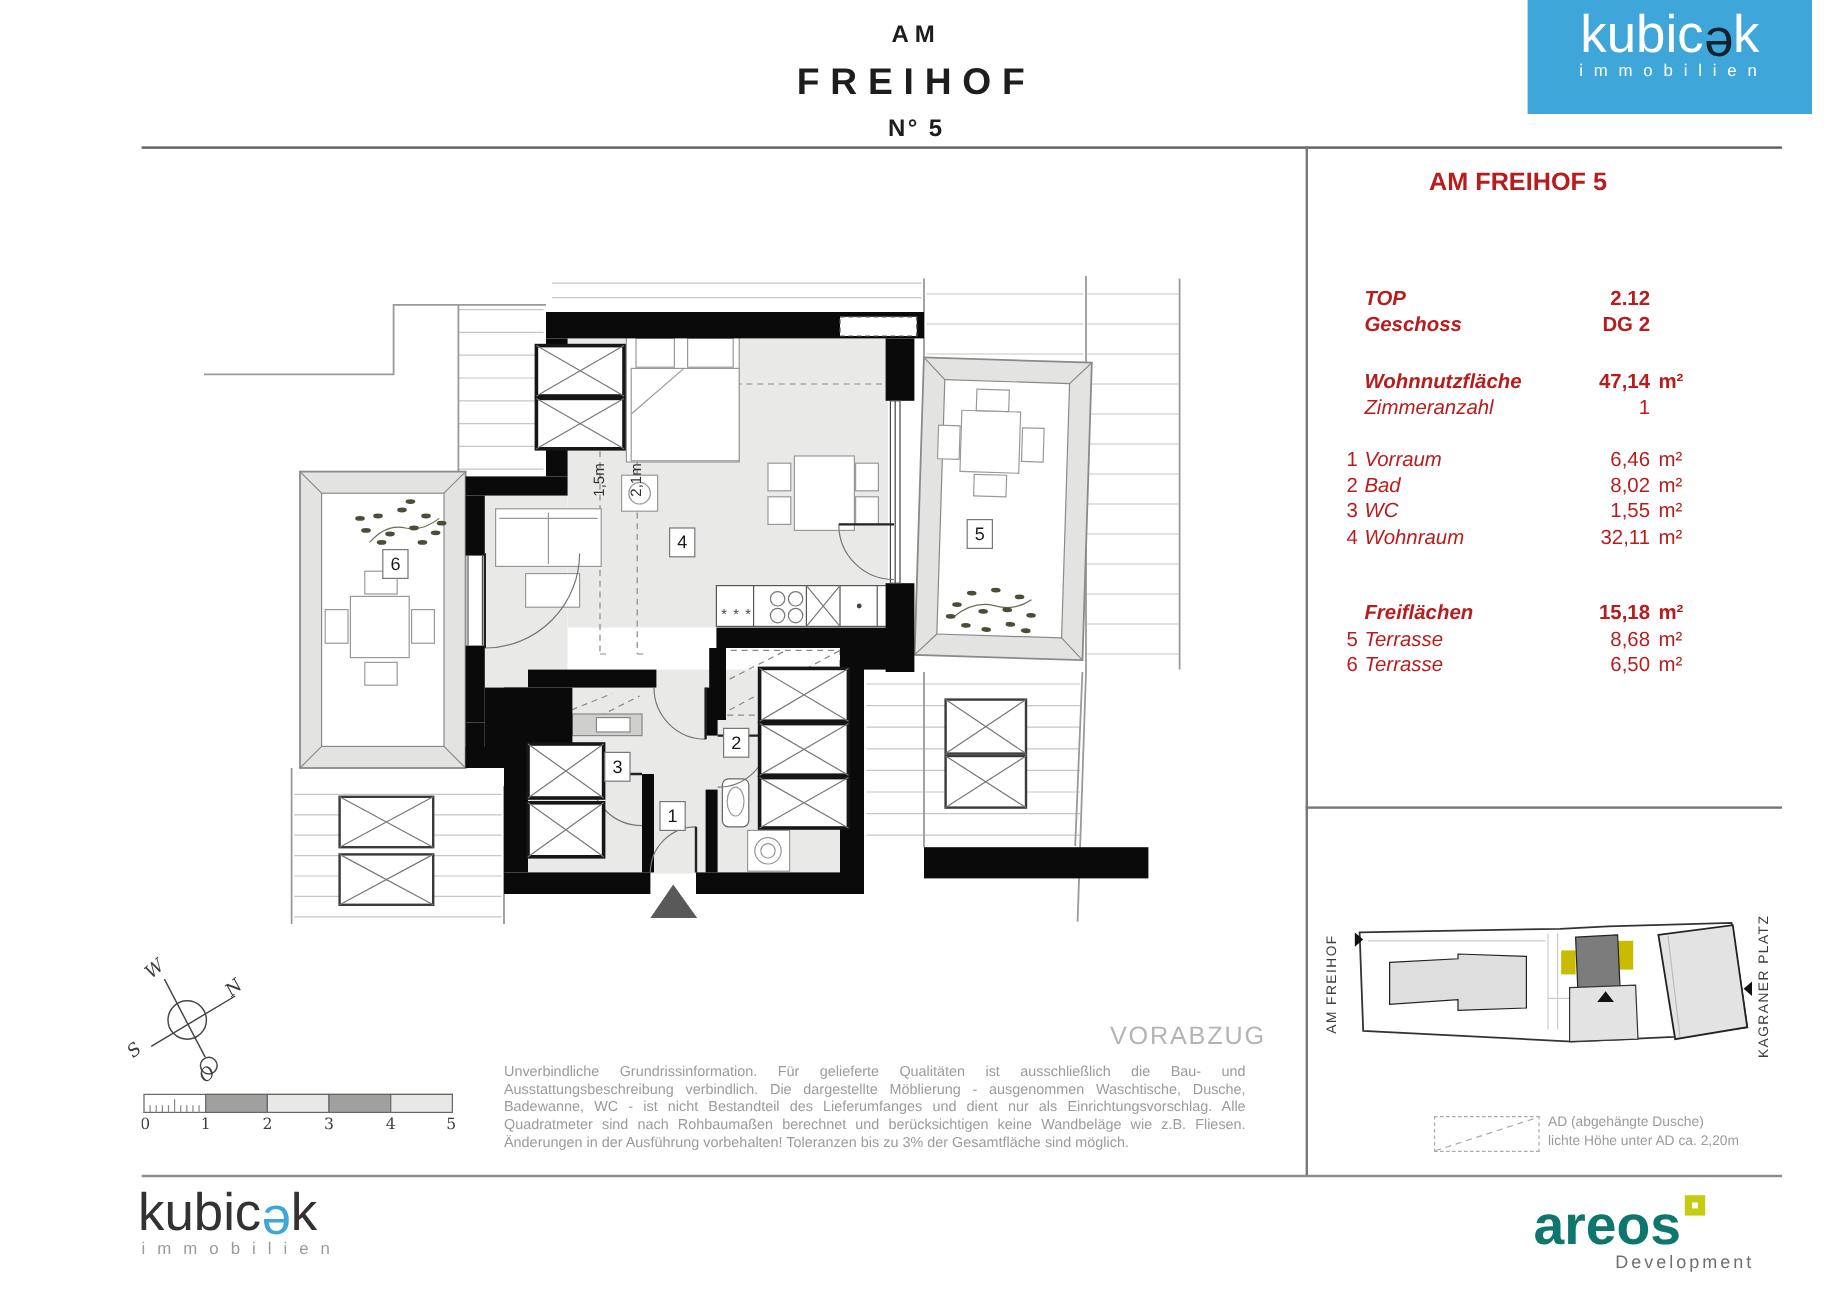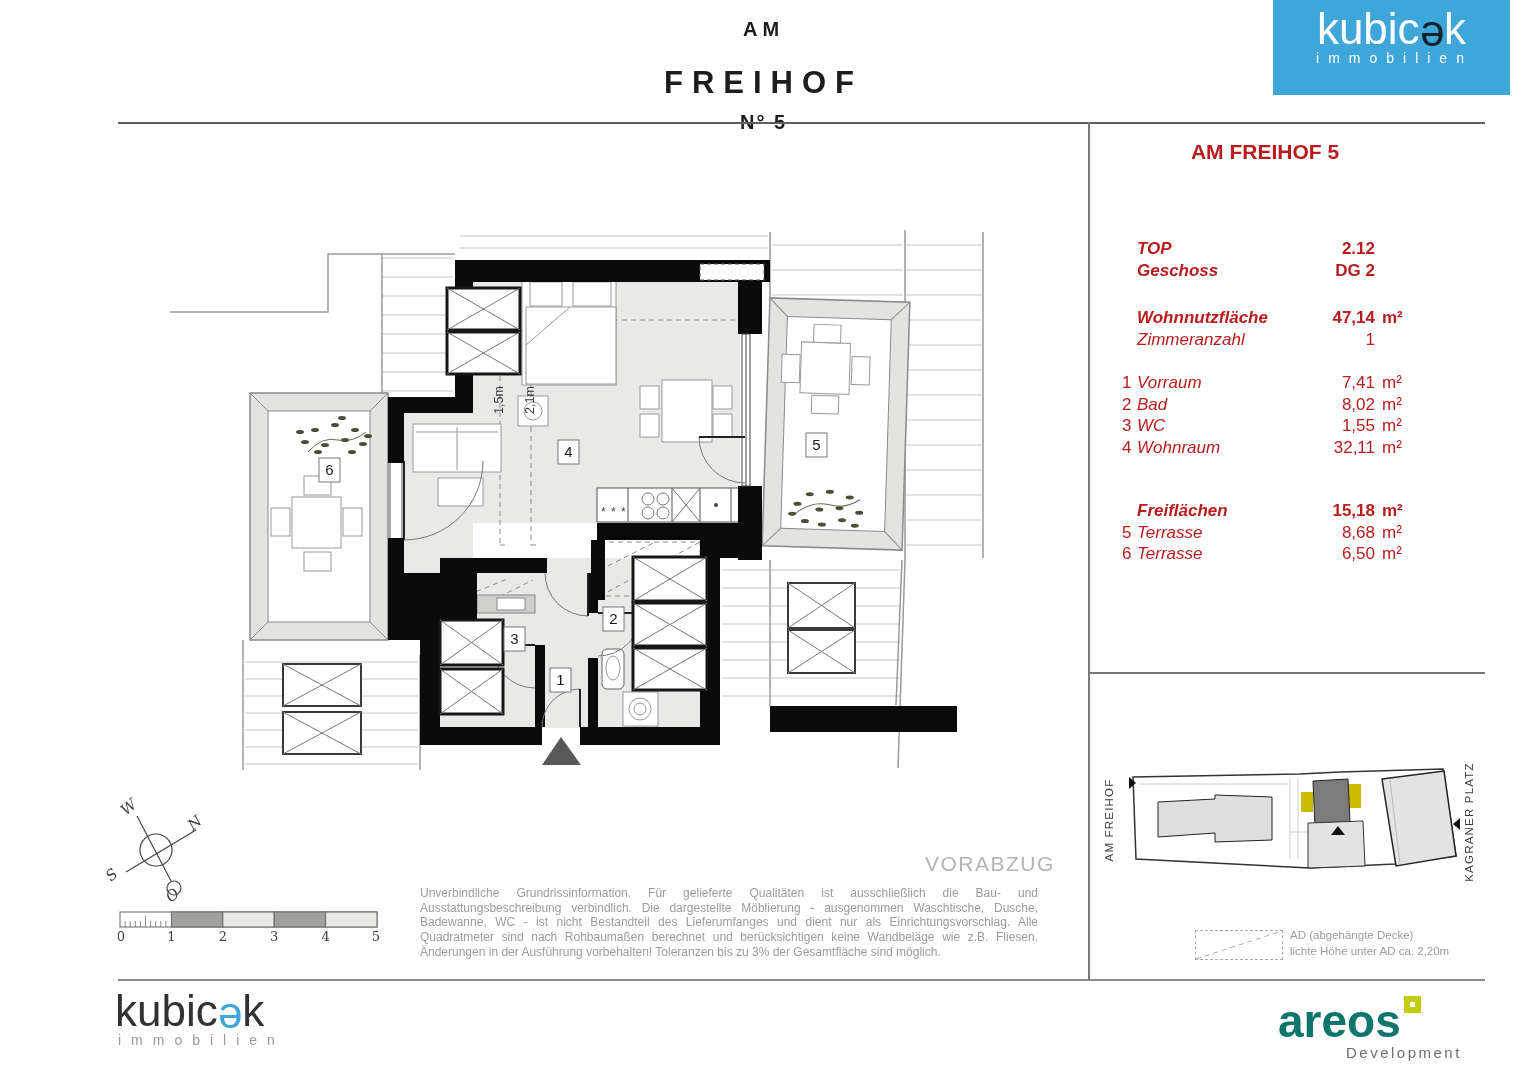--- a/index.html
+++ b/index.html
@@ -2,21 +2,21 @@
 <html><head>
 <meta charset="utf-8">
 <style>
   * { margin:0; padding:0; box-sizing:border-box; }
   html,body { width:1527px; height:1080px; background:#ffffff; font-family:"Liberation Sans",sans-serif; }
   #page { position:relative; width:1527px; height:1080px; background:#fff; overflow:hidden; }
 
   
   .title-block { position:absolute; left:0; top:18px; width:1527px; text-align:center; color:#1d1d1b; }
   .title-am   { font-size:20px; letter-spacing:5px; font-weight:700; }
-  .title-main { font-size:31px; letter-spacing:9px; font-weight:700; margin-top:24px; }
+  .title-main { font-size:31px; letter-spacing:9px; font-weight:700; margin-top:9px; }
   .title-no   { font-size:20px; letter-spacing:2px; font-weight:600; margin-top:10px; }
 
   .brand-top { position:absolute; left:1273px; top:0; width:237px; height:95px; background:#3fa6da; color:#fff; text-align:center; padding-top:6px; }
   .brand-word { font-size:44px; font-weight:400; letter-spacing:0px; line-height:46px; }
   .brand-top .flip-e { color:#14222e; }
   .flip-e { display:inline-block; transform:rotate(180deg); position:relative; top:8px; font-weight:500; }
   .brand-tagline { font-size:14px; letter-spacing:9px; margin-top:-2px; padding-left:6px; }
 
   .hline-top { position:absolute; left:118px; top:122px; width:1367px; height:2px; background:#5f5f5f; }
   .vline-panel { position:absolute; left:1088px; top:122px; width:2px; height:858px; background:#787878; }
@@ -114,21 +114,21 @@
         </div>
       <div class="ip-row">
           <span class="num"></span>
           <span class="name">Zimmeranzahl</span>
           <span class="val">1</span>
           <span class="unit"></span>
         </div>
       <div class="ip-row gap-md">
           <span class="num">1</span>
           <span class="name">Vorraum</span>
-          <span class="val">7,41</span>
+          <span class="val">6,46</span>
           <span class="unit">m²</span>
         </div>
       <div class="ip-row">
           <span class="num">2</span>
           <span class="name">Bad</span>
           <span class="val">8,02</span>
           <span class="unit">m²</span>
         </div>
       <div class="ip-row">
           <span class="num">3</span>
@@ -410,21 +410,21 @@
     <text class="street-label" x="1473" y="822" transform="rotate(-90 1473 822)" text-anchor="middle">KAGRANER PLATZ</text>
   </svg>
 
   <div class="legend">
     <div class="legend-box">
       <svg width="86" height="28">
           <line x1="0" y1="28" x2="86" y2="0" stroke="#aaa" stroke-dasharray="5,4"></line>
         </svg>
     </div>
     <div class="legend-text">
-      <div>AD (abgehängte Decke)</div>
+      <div>AD (abgehängte Dusche)</div>
       <div>lichte Höhe unter AD ca. 2,20m</div>
     </div>
   </div>
 
   <svg class="compass-svg" width="115" height="115" viewBox="100 795 115 115">
     <line x1="137" y1="816" x2="171" y2="881" stroke="#444" stroke-width="1.2"></line>
     <line x1="126" y1="872" x2="196" y2="830" stroke="#444" stroke-width="1.2"></line>
     <circle cx="156" cy="850" r="16" fill="none" stroke="#444" stroke-width="1.2"></circle>
     <circle cx="174" cy="888" r="7" fill="#fff" stroke="#444" stroke-width="1.2"></circle>
     <text class="compass-letter" x="126" y="816" transform="rotate(-40 126 816)">W</text>

